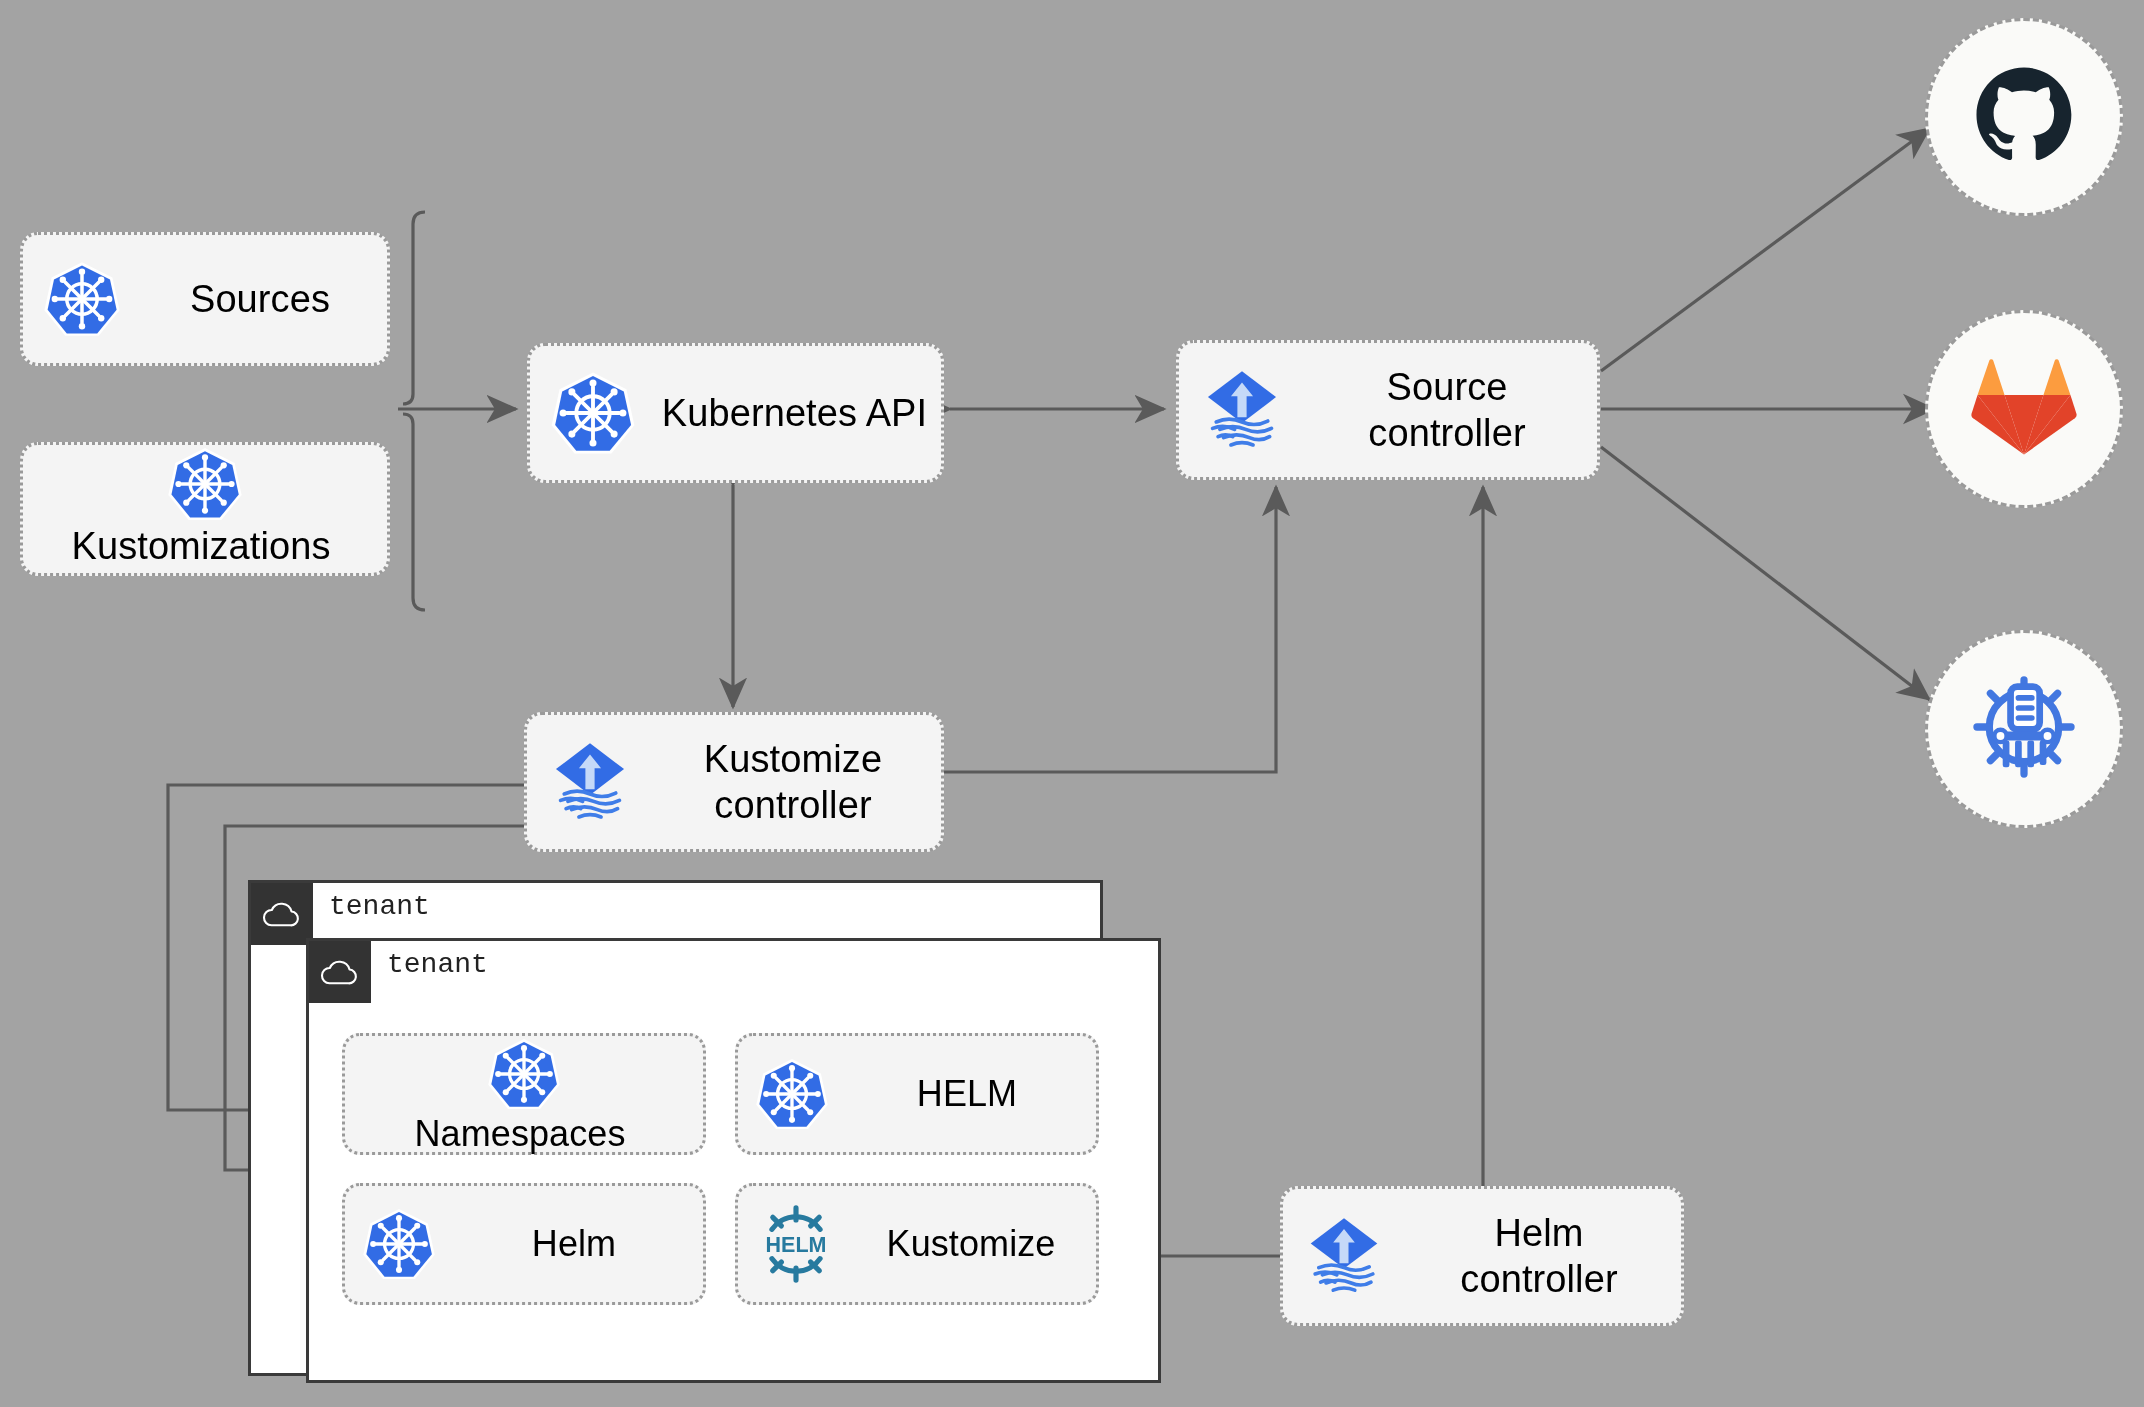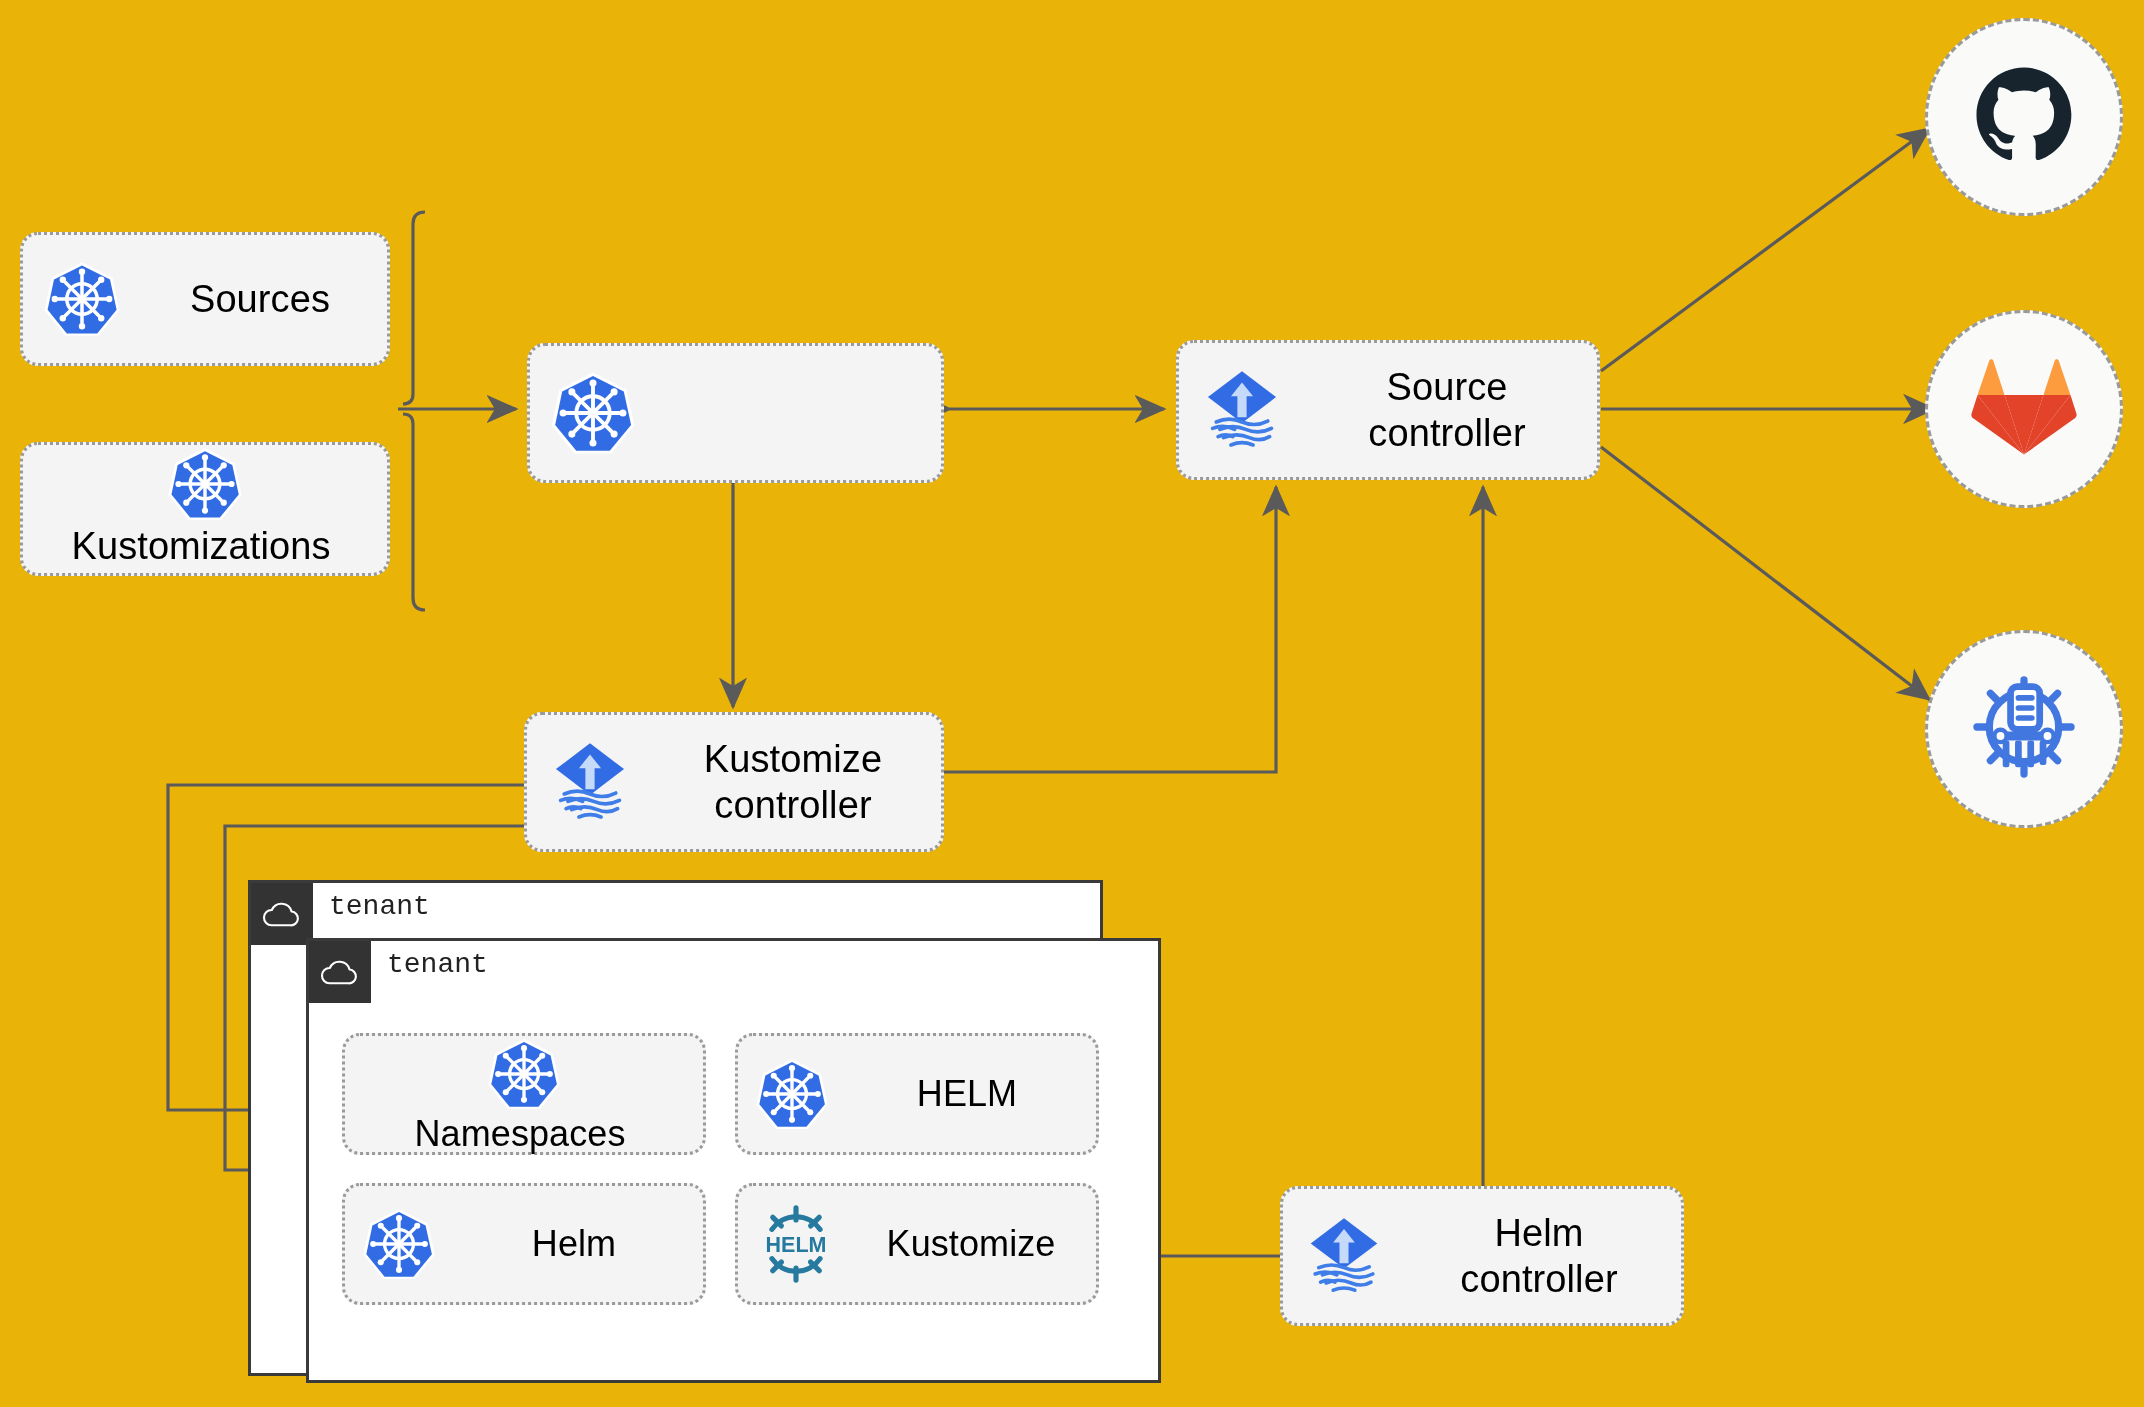--- a/index.html
+++ b/index.html
@@ -1,17 +1,17 @@
 <!DOCTYPE html>
 <html><head>
 <meta charset="utf-8">
 <style>
   html,body{margin:0;padding:0;background:#ffffff;}
   body{font-family:"Liberation Sans","DejaVu Sans",sans-serif;}
-  #stage{position:relative;width:2144px;height:1407px;background:#eab308;overflow:hidden;}
+  #stage{position:relative;width:2144px;height:1407px;background:#a3a3a3;overflow:hidden;}
   svg.layer{position:absolute;left:0;top:0;width:2144px;height:1407px;}
   .nodebox{
     position:absolute;background:#f4f4f4;border:3px dotted #9a9a9a;
     border-radius:18px;box-sizing:border-box;
     display:flex;align-items:center;
   }
   .nodebox .ico{flex:0 0 auto;display:flex;align-items:center;justify-content:center;}
   .nodebox .lbl{
     flex:1 1 auto;text-align:center;color:#000;line-height:1.22;
     font-size:38px;letter-spacing:0.1px;padding-right:8px;
@@ -162,20 +162,21 @@
             <circle cx="74" cy="26" r="4"></circle>
           <circle cx="84" cy="50" r="4"></circle>
             <circle cx="74" cy="74" r="4"></circle>
           <circle cx="50" cy="84" r="4"></circle>
             <circle cx="26" cy="74" r="4"></circle>
           <circle cx="16" cy="50" r="4"></circle>
             <circle cx="26" cy="26" r="4"></circle>
         </g>
       </svg>
     </span>
+    <span class="lbl">Kubernetes API</span>
   </div>
 
   <div class="nodebox" style="left:1176px;top:340px;width:424px;height:140px;">
     <span class="ico" style="width:126px;">
       <svg width="92" height="92" viewBox="0 0 100 100" aria-hidden="true">
         <polygon points="50,8 87,36 50,64 13,36" fill="#326ce5"></polygon>
         <path d="M50,20 L62,35 L55,35 L55,58 L45,58 L45,35 L38,35 Z" fill="#c5d9f8"></path>
         <g stroke="#3f7de8" stroke-width="4" stroke-linecap="round" fill="none">
           <path d="M22,63 Q36,57 50,63 Q64,69 78,62"></path>
           <path d="M26,71 Q40,65 54,71 Q68,77 82,70"></path>

